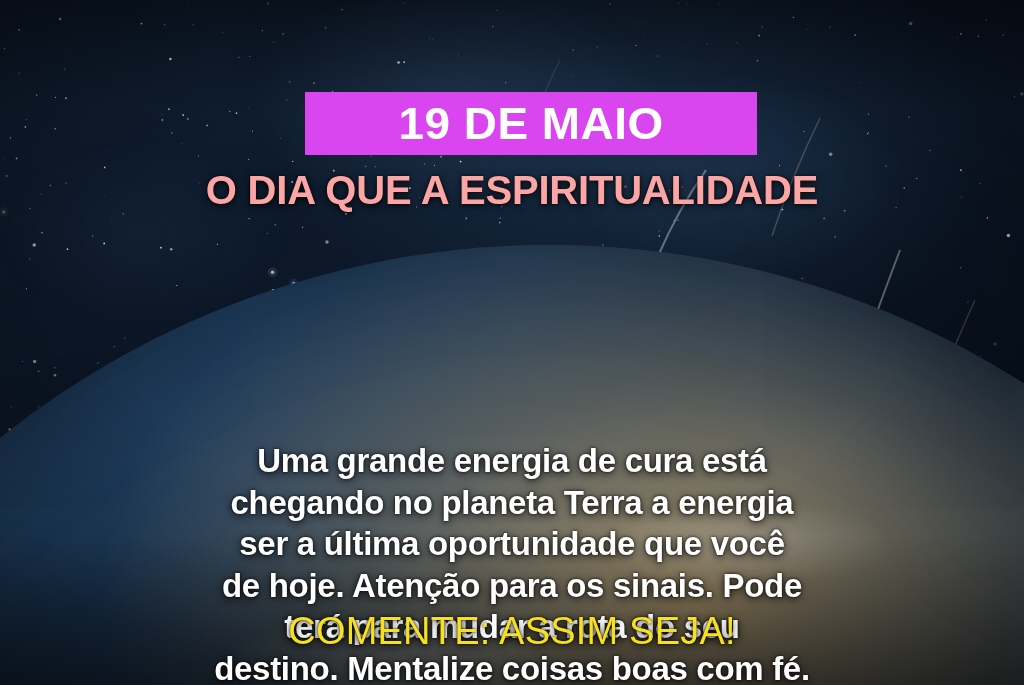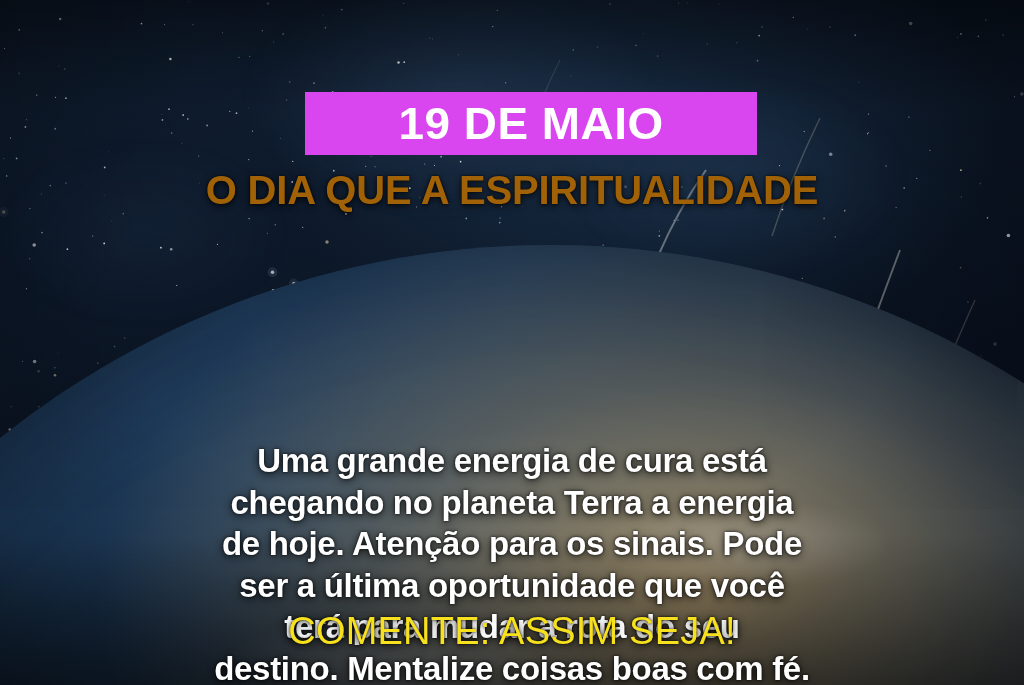--- a/index.html
+++ b/index.html
@@ -129,21 +129,21 @@
     letter-spacing:0.5px;
     line-height:1;
     white-space:nowrap;
     transform:scaleX(1.02);
   }
 
   .headline {
     position:absolute;
     left:0; right:0; top:168px;
     text-align:center;
-    color:#a16207;
+    color:#fca5a5;
     font-family:"Liberation Sans", sans-serif;
     font-weight:bold;
     font-size:40px;
     line-height:1.12;
     letter-spacing:-0.2px;
     text-shadow:0 2px 7px rgba(0,0,0,0.78), 0 0 2px rgba(0,0,0,0.9);
   }
   .headline .ln { display:block; white-space:nowrap; }
 
   .body-copy {
@@ -424,22 +424,22 @@
       <span class="label">19 DE MAIO</span>
     </div>
 
     <div class="headline">
       <span class="ln">O DIA QUE A ESPIRITUALIDADE</span>
     </div>
 
     <div class="body-copy">
       <span class="ln">Uma grande energia de cura está</span>
       <span class="ln">chegando no planeta Terra a energia</span>
+      <span class="ln">ser a última oportunidade que você</span>
       <span class="ln">de hoje. Atenção para os sinais. Pode</span>
-      <span class="ln">ser a última oportunidade que você</span>
       <span class="ln">terá para mudar a rota do seu</span>
       <span class="ln">destino. Mentalize coisas boas com fé.</span>
     </div>
 
     <div class="cta">COMENTE: ASSIM SEJA!</div>
 
   </div>
 </div>
 
 </body></html>

